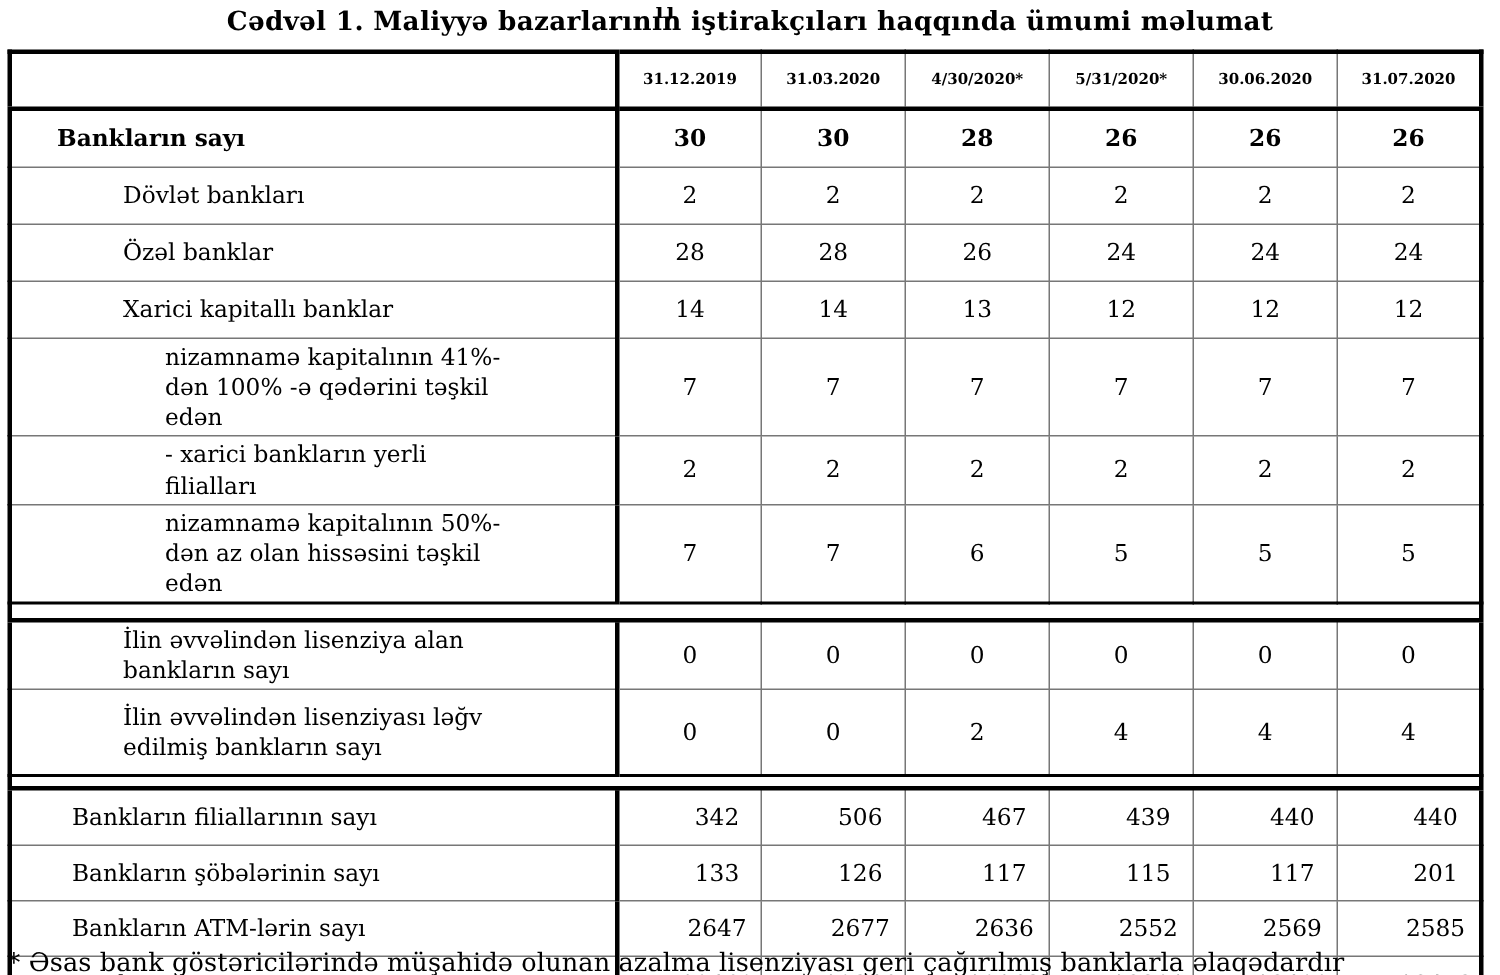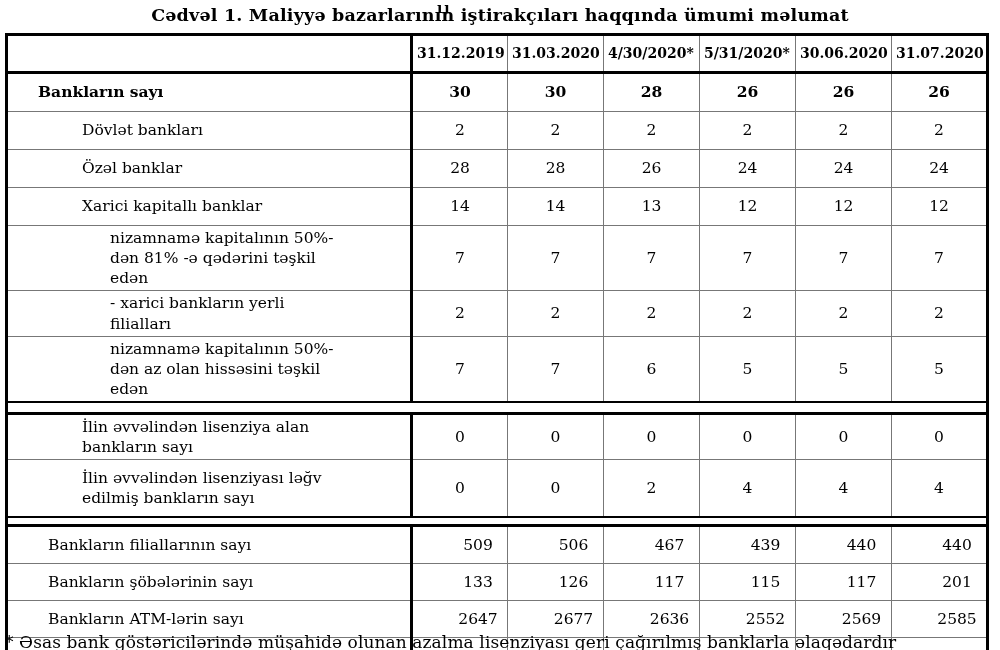--- a/index.html
+++ b/index.html
@@ -49,22 +49,22 @@
   col.c-data  { width: 96px; }
   td {
     border: 1px solid #777;
     padding: 2px 4px;
     vertical-align: middle;
     line-height: 1.3;
   }
   tr.hdr td {
     border-bottom: 3px solid #000;
     font-weight: bold;
-    font-size: 14px;
-    text-align: left;
+    font-size: 10px;
+    text-align: center;
     height: 31px;
   }
   td.lbl {
     border-right: 3px solid #000;
     text-align: left;
   }
   td.val { text-align: center; }
   tr.bold td { font-weight: bold; }
   .ind1 { padding-left: 30px; margin-left: 14px; }
   .ind2 { padding-left: 74px; }
@@ -153,21 +153,21 @@
     <tr class="h37">
       <td class="lbl ind2">Xarici kapitallı banklar</td>
       <td class="val">14</td>
       <td class="val">14</td>
       <td class="val">13</td>
       <td class="val">12</td>
       <td class="val">12</td>
       <td class="val">12</td>
     </tr>
     <tr class="h53">
-      <td class="lbl ind3">nizamnamə kapitalının 50%-dən 81% -ə qədərini təşkil edən</td>
+      <td class="lbl ind3">nizamnamə kapitalının 41%-dən 100% -ə qədərini təşkil edən</td>
       <td class="val">7</td>
       <td class="val">7</td>
       <td class="val">7</td>
       <td class="val">7</td>
       <td class="val">7</td>
       <td class="val">7</td>
     </tr>
     <tr class="h37">
       <td class="lbl ind3">-  xarici bankların yerli filialları</td>
       <td class="val">2</td>
@@ -209,21 +209,21 @@
       <td class="val">4</td>
       <td class="val">4</td>
     </tr>
 
     <tr class="gap gap2">
           <td colspan="7"></td>
         </tr>
 
     <tr class="h36">
       <td class="lbl ind2">Bankların filiallarının sayı</td>
-      <td class="val">509</td>
+      <td class="val">342</td>
       <td class="val">506</td>
       <td class="val">467</td>
       <td class="val">439</td>
       <td class="val">440</td>
       <td class="val">440</td>
     </tr>
     <tr class="h36">
       <td class="lbl ind2">Bankların şöbələrinin sayı</td>
       <td class="val">133</td>
       <td class="val">126</td>

